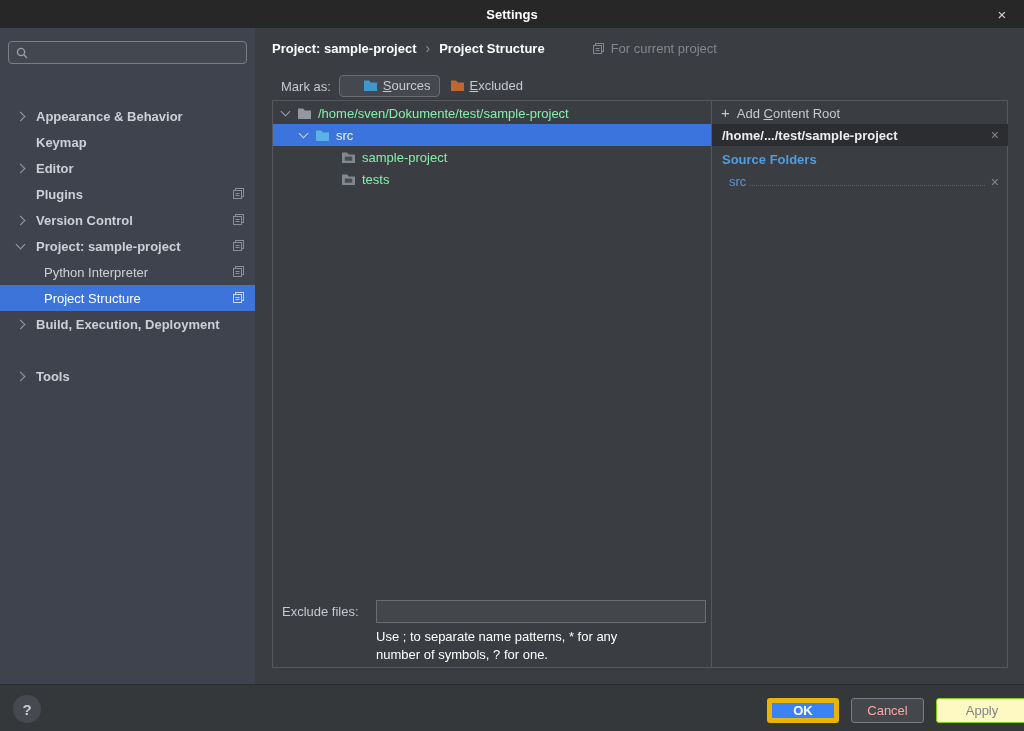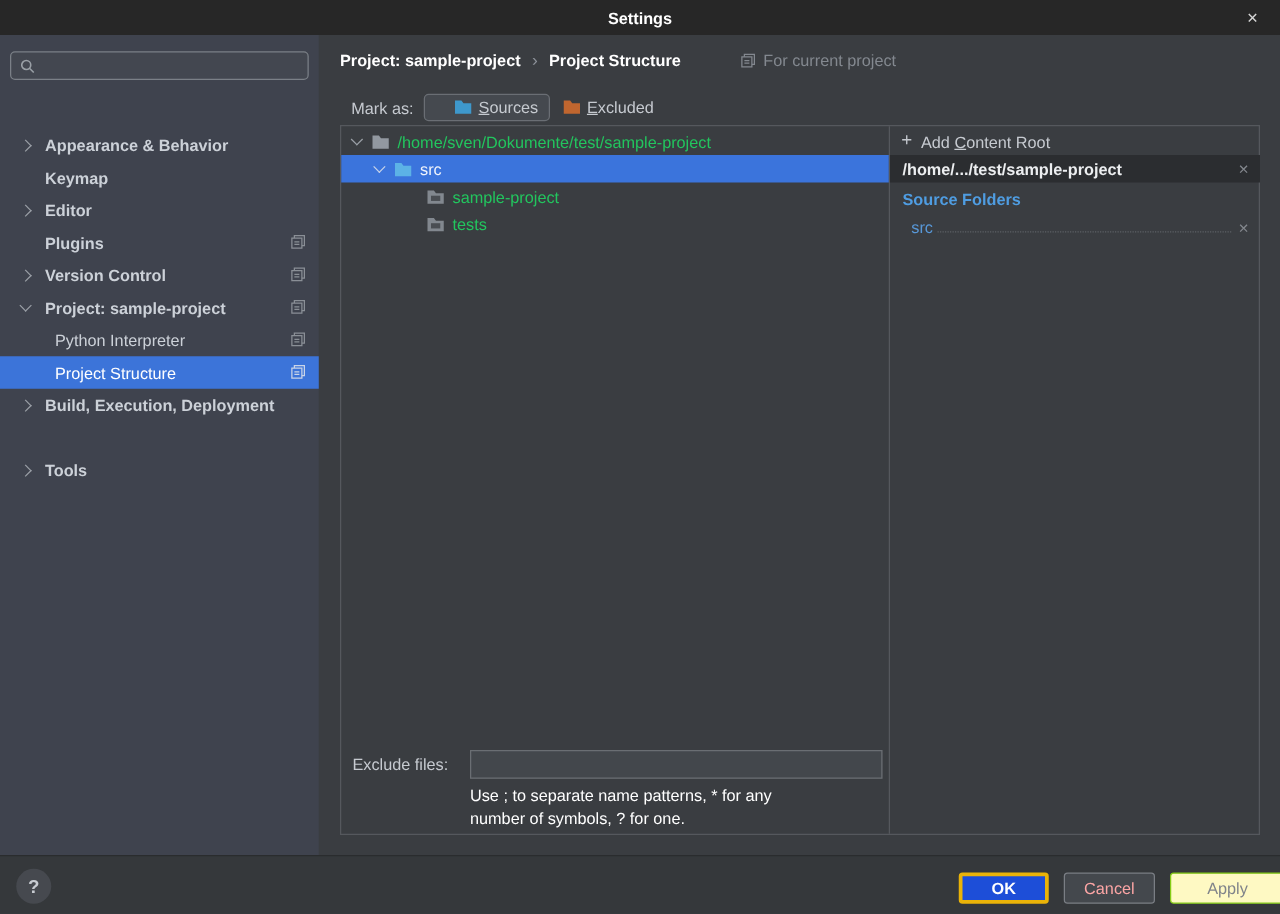--- a/index.html
+++ b/index.html
@@ -60,21 +60,21 @@
   .chip.plain { padding-left:2px; }
   .u { text-decoration:underline; }
 
   
   .panel {
     left:272px; top:100px; width:736px; height:568px;
     border:1px solid #55585d; background:#3a3d41;
   }
   .divider { position:absolute; left:438px; top:0; width:1px; height:566px; background:#55585d; }
 
-  .tree-row { position:absolute; left:0; width:438px; height:22px; display:flex; align-items:center; color:#22c55e; }
+  .tree-row { position:absolute; left:0; width:438px; height:22px; display:flex; align-items:center; color:#86efac; }
   .tree-row.selected { background:#3b74dc; color:#eef3fc; }
   .tree-row .chev-slot { width:12px; display:flex; justify-content:center; }
   .tree-row .ficon { margin:0 6px 0 6px; display:flex; }
 
   
   .exclude-label { position:absolute; left:9px; top:503px; color:#c6cad0; }
   .exclude-input {
     position:absolute; left:103px; top:499px; width:330px; height:23px;
     background:#43474c; border:1px solid #6a6e73; color:#e0e3e7;
     font-family:"Liberation Sans","DejaVu Sans",sans-serif; font-size:13px; padding:0 6px;
@@ -104,21 +104,21 @@
   .helpbtn {
     position:absolute; left:13px; top:10px; width:28px; height:28px; border-radius:50%;
     background:#46494f; color:#c8ccd2; font-weight:bold; font-size:15px;
     display:flex; align-items:center; justify-content:center;
   }
   .btn {
     position:absolute; top:13px; height:25px; border-radius:3px;
     display:flex; align-items:center; justify-content:center;
     font-size:13px; color:#fca5a5; cursor:default;
   }
-  .btn.ok { left:767px; width:72px; background:#1d4ed8; border:3px solid #eab308; color:#ffffff; font-weight:bold; }
+  .btn.ok { left:767px; width:72px; background:#3b82f6; border:5px solid #eab308; color:#ffffff; font-weight:bold; }
   .btn.cancel { left:851px; width:73px; background:#44484d; border:1px solid #7a7e84; }
   .btn.apply { left:936px; width:92px; background:#fef9c3; border:1px solid #84cc16; color:#80848a; }
 </style>
 </head>
 <body>
 
 <div class="abs titlebar">
   <span class="title">Settings</span>
   <span class="close">×</span>
 </div>

